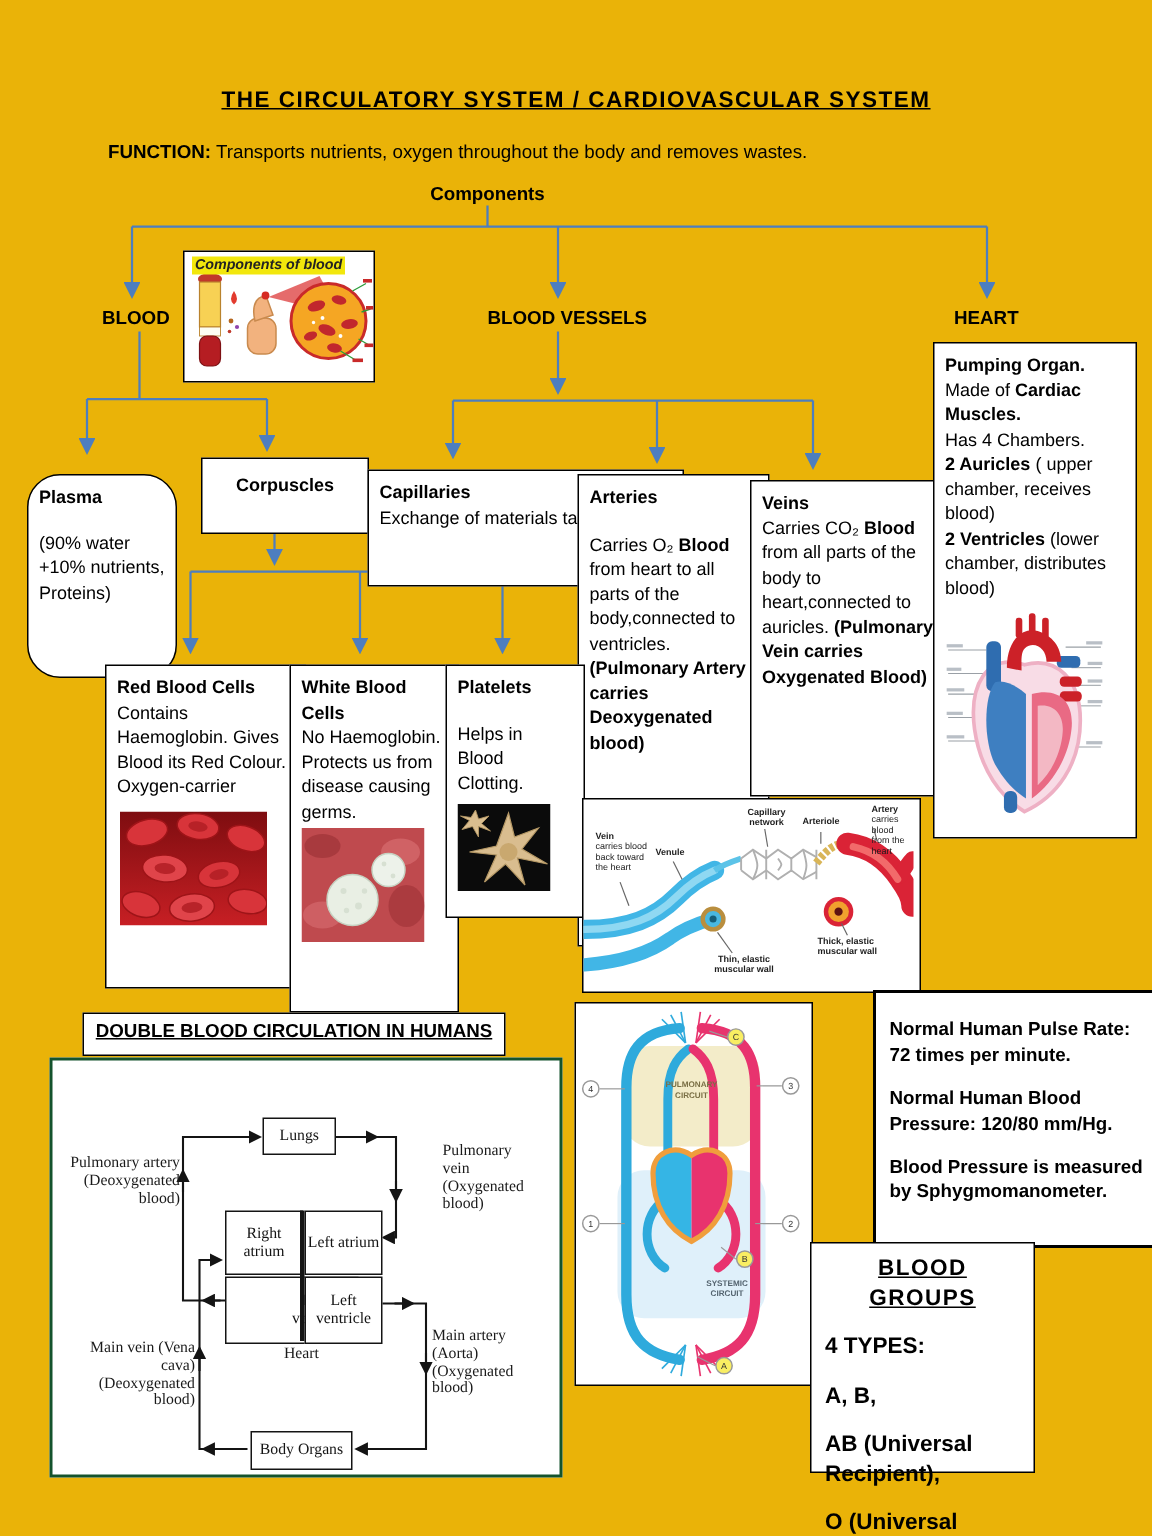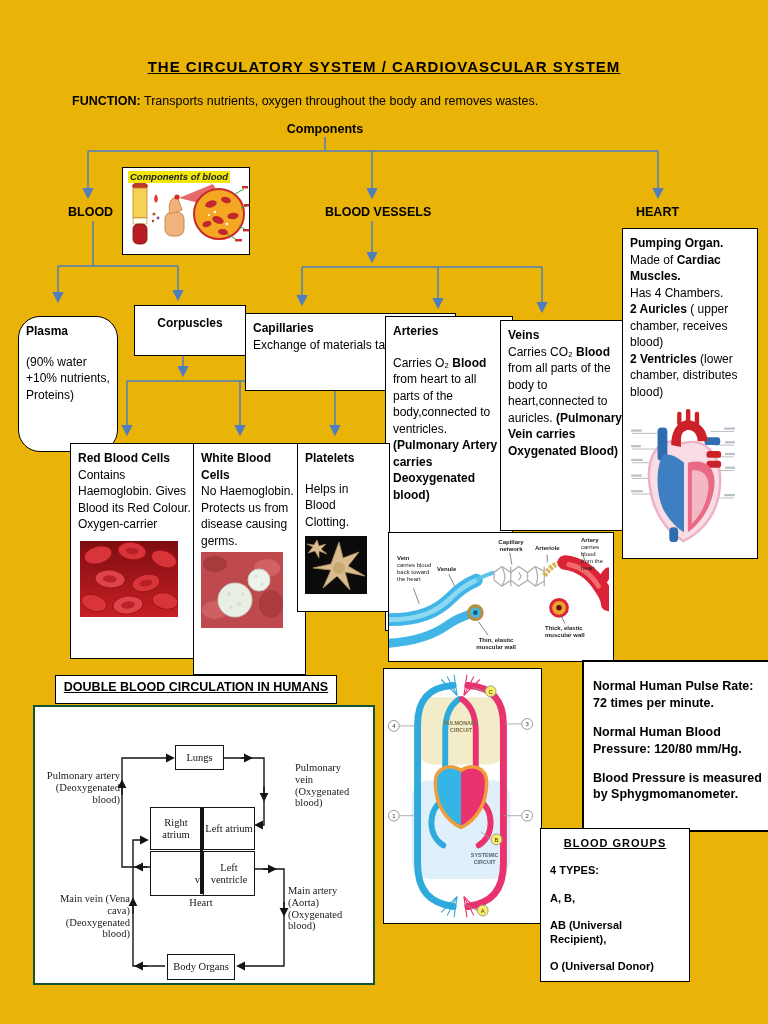--- a/index.html
+++ b/index.html
@@ -31,21 +31,21 @@
           align-items:center;justify-content:center;text-align:center;
           font-family:"Liberation Serif","DejaVu Serif",serif;font-size:10.5px;color:#141414;line-height:1.1;}
   .fc-label{position:absolute;font-family:"Liberation Serif","DejaVu Serif",serif;
             font-size:10.5px;color:#1a1a1a;line-height:1.12;}
   .septum{position:absolute;background:#141414;}
   
   .facts-box{position:absolute;border:2px solid #000;background:#fff;padding:16px 9px;
              font-size:12.5px;font-weight:bold;line-height:1.35;margin-left:36px;}
   .facts-box p{margin:0 0 12px 0;}
   .bg-box{position:absolute;border:1.8px solid #000;background:#fff;padding:7px 9px;
-          font-size:11px;font-weight:bold;line-height:1.3;}
+          font-size:15px;font-weight:bold;line-height:1.3;}
   .bg-head{text-align:center;text-decoration:underline;letter-spacing:1px;margin-bottom:12px;}
   .bg-box div{margin-bottom:13px;}
   .cap-highlight{position:absolute;left:5px;top:3px;background:#f2e70c;color:#222;
                  font-size:9.5px;font-weight:bold;padding:0 2px;line-height:1.25;font-style:italic;}
   svg{display:block;}
   .overlay{position:absolute;left:0;top:0;pointer-events:none;}
 </style>
 </head>
 <body>
 

